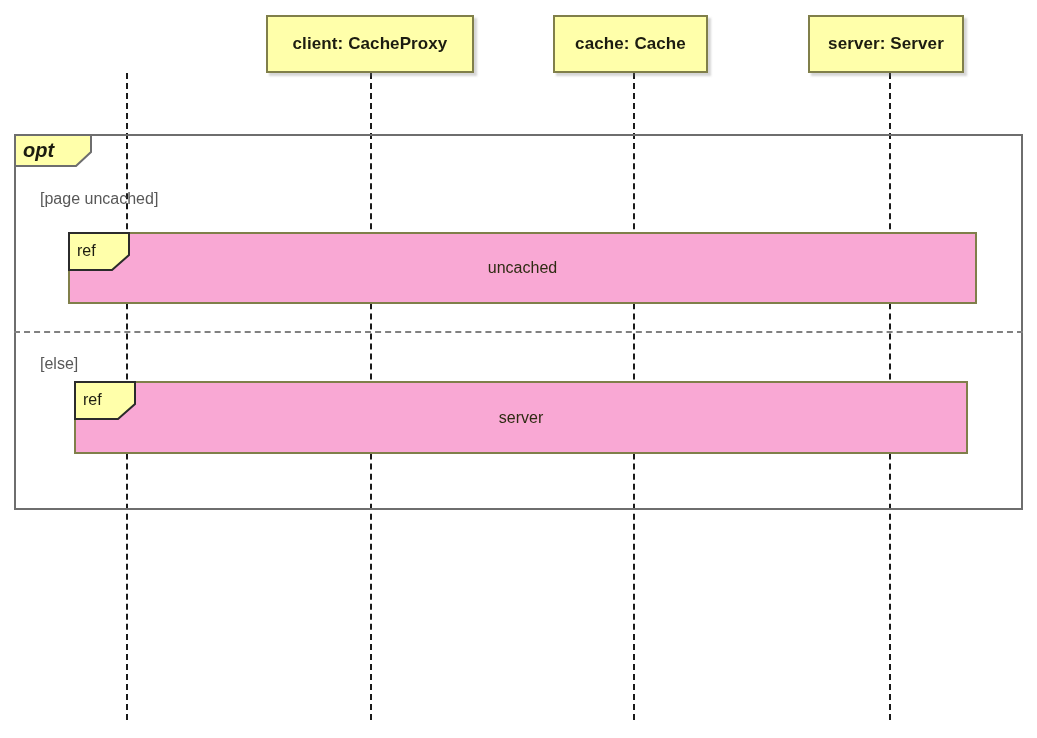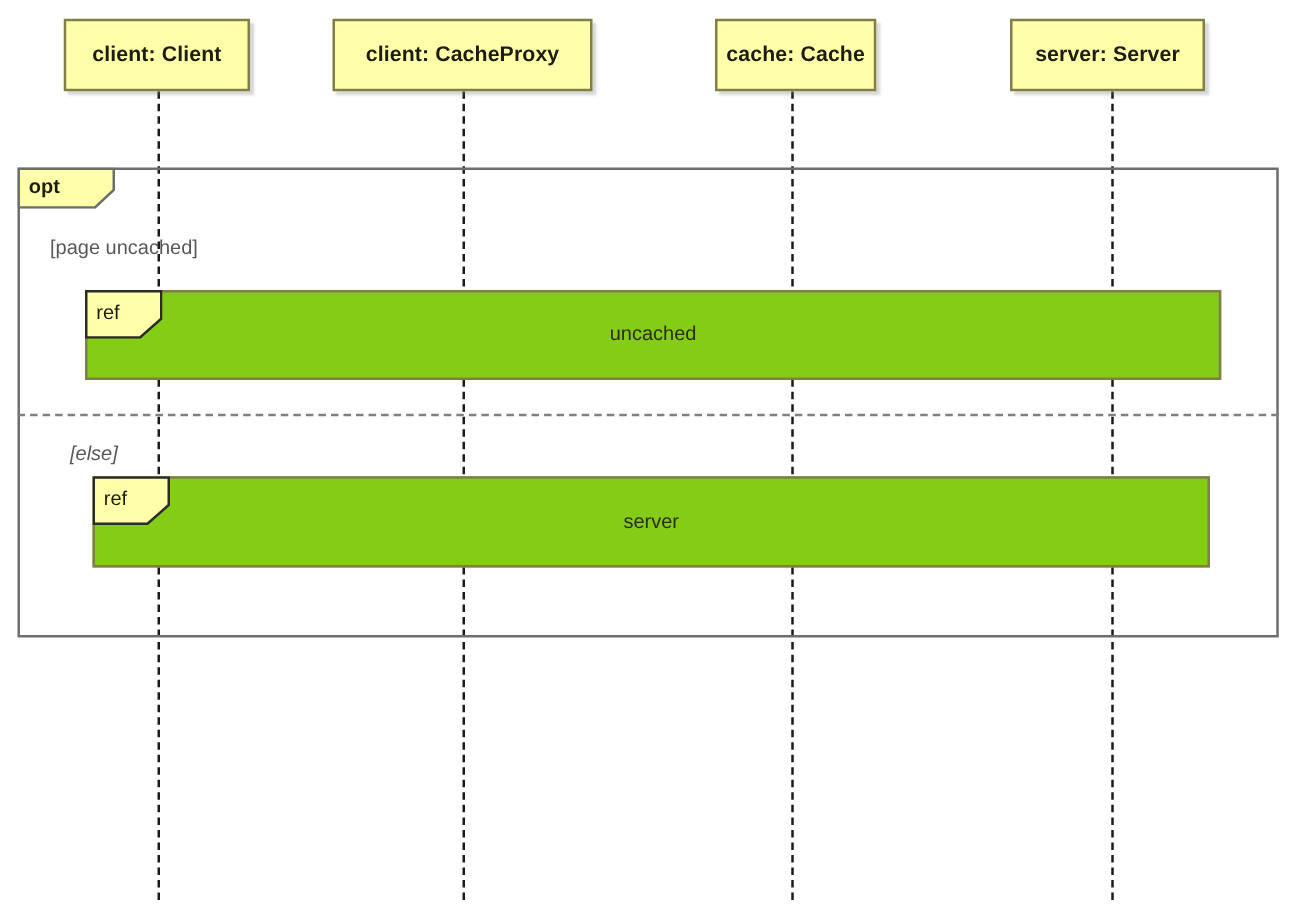--- a/index.html
+++ b/index.html
@@ -71,21 +71,21 @@
     position: absolute;
     height: 0;
     border-top: 2px dashed #808080;
     z-index: 4;
   }
 
   
   .refbox {
     position: absolute;
     box-sizing: border-box;
-    background: #84cc16;
+    background: #f9a8d4;
     border: 2px solid #807f4a;
     z-index: 7;
     display: flex;
     align-items: center;
     justify-content: center;
   }
   .refbox .ref-name {
     font-size: 16px;
     color: #2e2b13;
     white-space: nowrap;
@@ -111,61 +111,58 @@
 </head>
 <body>
 
 <div id="canvas">
 
   <div class="lifeline" style="left:126px; top:73px; height:647px;"></div>
   <div class="lifeline" style="left:370px; top:73px; height:647px;"></div>
   <div class="lifeline" style="left:633px; top:73px; height:647px;"></div>
   <div class="lifeline" style="left:889px; top:73px; height:647px;"></div>
 
-  <div class="participant" style="left:51px; top:15px; width:149px; height:58px;">
-    <span class="p-label">client: Client</span>
-  </div>
 
   <div class="participant" style="left:266px; top:15px; width:208px; height:58px;">
     <span class="p-label">client: CacheProxy</span>
   </div>
 
-  <div class="participant" style="left:572px; top:15px; width:129px; height:58px;">
+  <div class="participant" style="left:553px; top:15px; width:155px; height:58px;">
     <span class="p-label">cache: Cache</span>
   </div>
 
   <div class="participant" style="left:808px; top:15px; width:156px; height:58px;">
     <span class="p-label">server: Server</span>
   </div>
 
   <div class="fragment" style="left:14px; top:134px; width:1009px; height:376px;"></div>
 
   <div style="position:absolute; left:14px; top:134px; width:78px; height:33px; z-index:6;">
     <svg width="78" height="33" viewBox="0 0 78 33">
       <path d="M1,1 L77,1 L77,18 L62,32 L1,32 Z" fill="#ffffaa" stroke="#6e6e6e" stroke-width="2" stroke-linejoin="miter"></path>
     </svg>
     <span style="position:absolute; left:9px; top:50%; transform:translateY(-54%);
-                 font-size:16px; font-weight:bold; color:#1c1c10;">opt</span>
+                 font-size:20px; font-weight:bold; color:#1c1c10;font-style:italic;">opt</span>
   </div>
 
   <div class="guard" style="left:40px; top:190px;">[page uncached]</div>
 
   <div class="refbox" style="left:68px; top:232px; width:909px; height:72px;">
     <div class="ref-tab">
       <svg width="62" height="39" viewBox="0 0 62 39">
         <path d="M1,1 L61,1 L61,23 L44,38 L1,38 Z" fill="#ffffaa" stroke="#2b2b2b" stroke-width="2" stroke-linejoin="miter"></path>
       </svg>
       <span class="ref-tab-text">ref</span>
     </div>
     <span class="ref-name">uncached</span>
   </div>
 
   <div class="divider" style="left:14px; top:331px; width:1009px;"></div>
 
-  <div class="guard" style="left:56px; top:355px;font-style:italic;">[else]</div>
+  <div class="guard" style="left:40px; top:355px;">[else]</div>
 
   <div class="refbox" style="left:74px; top:381px; width:894px; height:73px;">
     <div class="ref-tab">
       <svg width="62" height="39" viewBox="0 0 62 39">
         <path d="M1,1 L61,1 L61,23 L44,38 L1,38 Z" fill="#ffffaa" stroke="#2b2b2b" stroke-width="2" stroke-linejoin="miter"></path>
       </svg>
       <span class="ref-tab-text">ref</span>
     </div>
     <span class="ref-name">server</span>
   </div>

